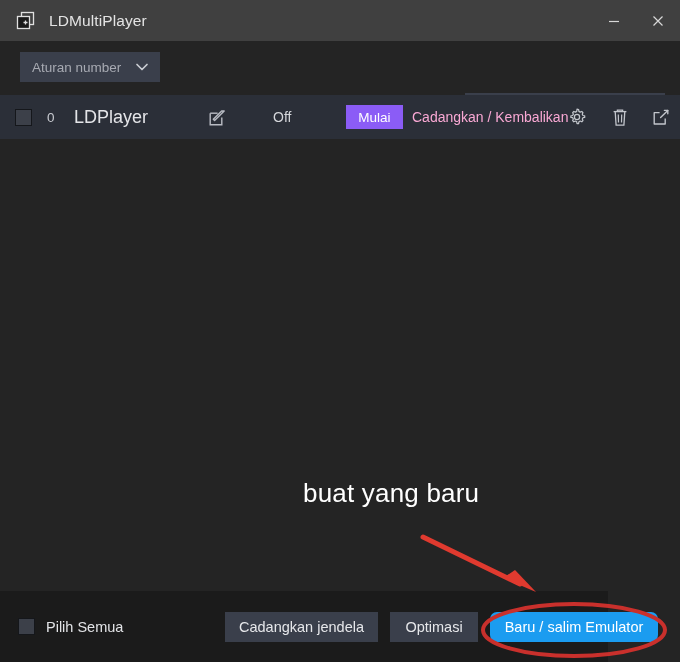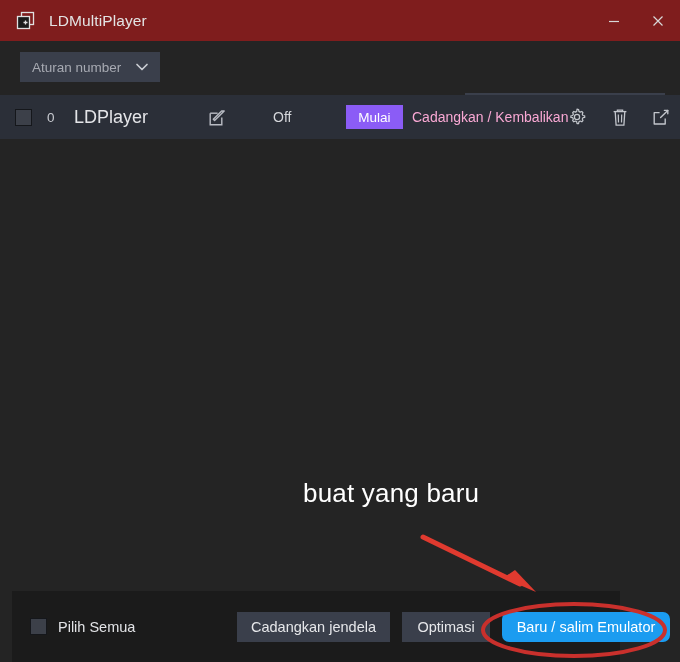--- a/index.html
+++ b/index.html
@@ -21,21 +21,21 @@
     background: #242424;
     overflow: hidden;
   }
 
   
   .titlebar {
     position: absolute;
     left: 0; top: 0;
     width: 680px;
     height: 41px;
-    background: #7f1d1d;
+    background: #404040;
     display: flex;
     align-items: center;
   }
   .app-icon {
     margin-left: 13px;
     width: 26px;
     height: 26px;
     display: flex;
     align-items: center;
     justify-content: center;
@@ -194,21 +194,21 @@
   .row-share {
     position: absolute;
     left: 651px;
     display: flex; align-items: center;
     color: #c3c6cc;
   }
 
   
   .bottombar {
     position: absolute;
-    left: 12px; top: 591px;
+    left: 0; top: 591px;
     width: 608px;
     height: 71px;
     background: #1b1b1b;
     display: flex;
     align-items: center;
   }
   .sel-all {
     position: absolute;
     left: 18px;
     display: flex;

